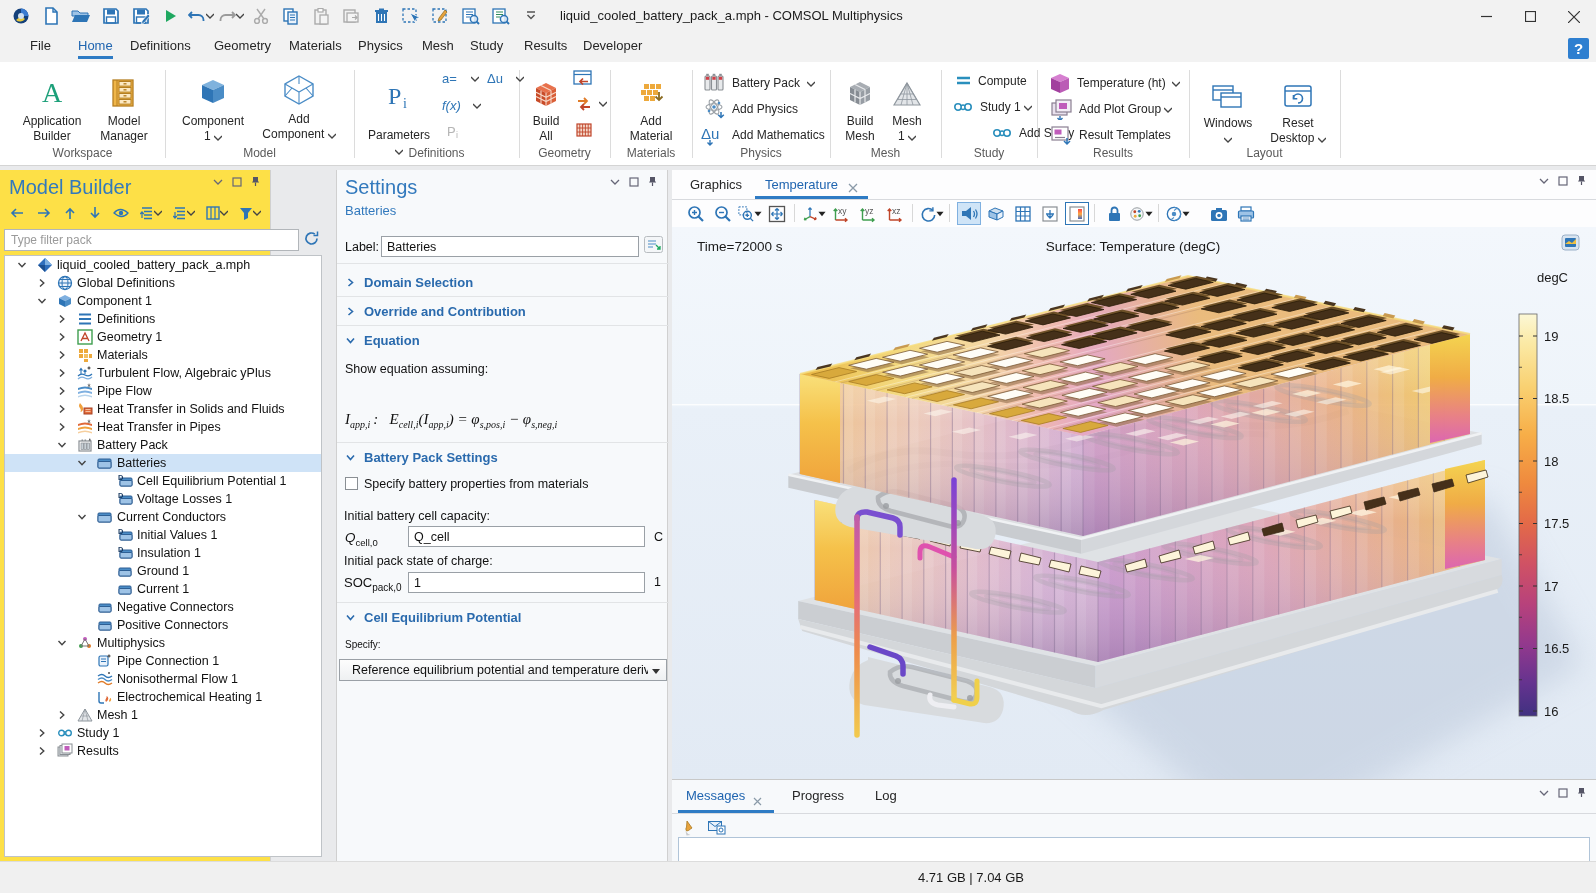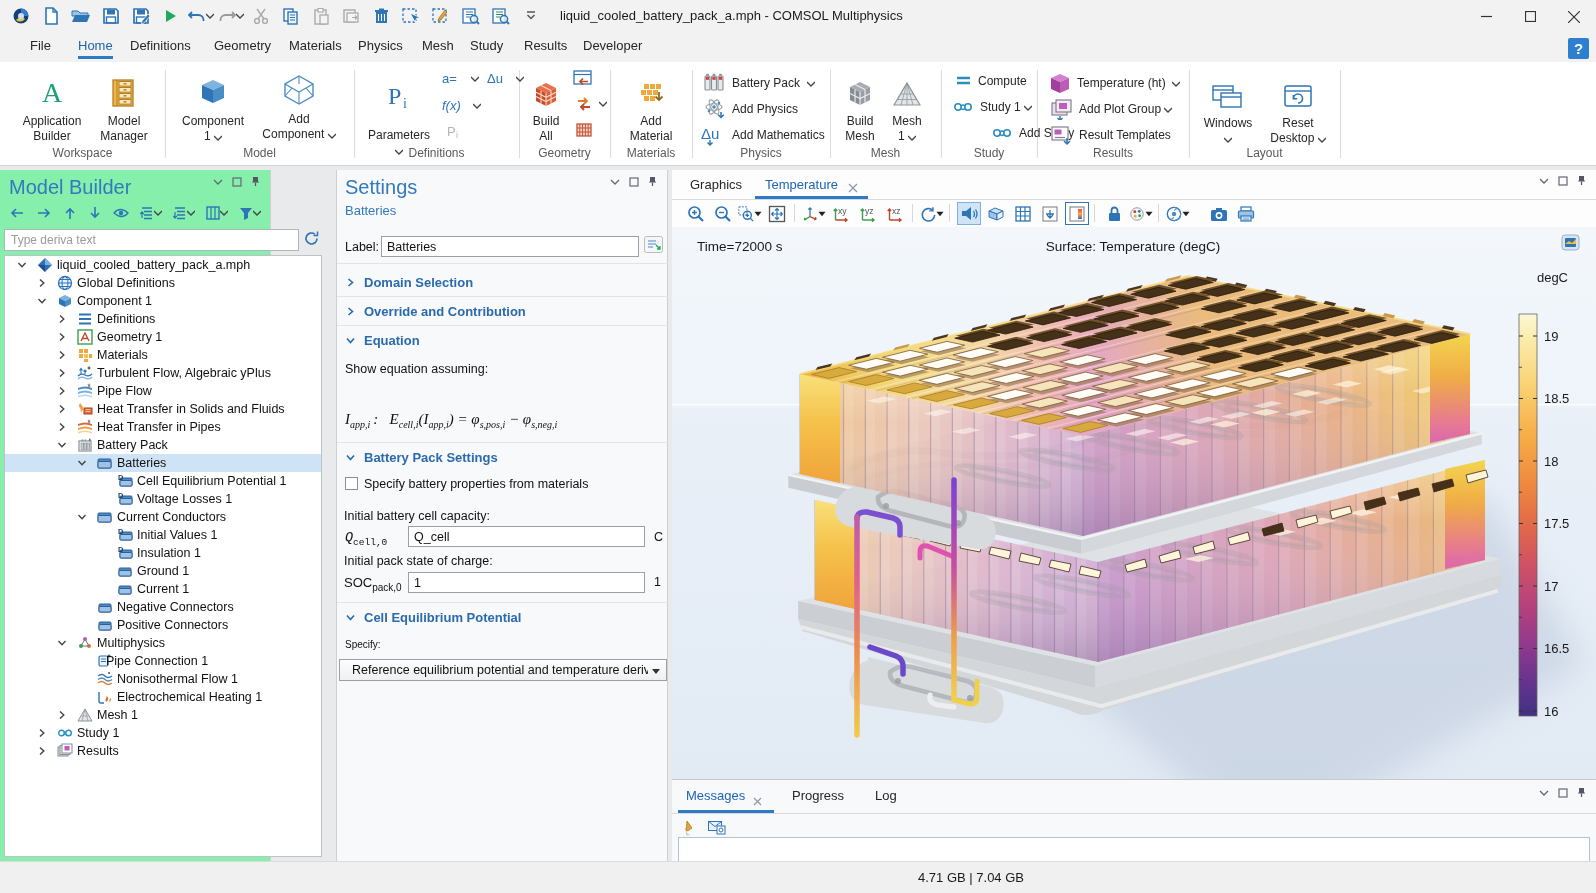--- a/index.html
+++ b/index.html
@@ -12,21 +12,21 @@
 .menu-item{position:absolute;top:5px;font-size:13px;color:#262626;}
 .menu-item.active{color:#2065b0;border-bottom:3px solid #2e7bc4;padding-bottom:3px;}
 #helpbtn{position:absolute;right:7px;top:38px;width:21px;height:21px;background:#2e7fd0;color:#fff;font-size:15px;font-weight:bold;display:flex;align-items:center;justify-content:center;border-radius:2px;}
 #ribbon{position:absolute;left:0;top:62px;width:1596px;height:104px;background:#ffffff;border-bottom:1px solid #d4d4d4;}
 .rsep{position:absolute;top:8px;width:1px;height:88px;background:#dcdcdc;}
 .rlabel{position:absolute;bottom:5px;width:100%;text-align:center;font-size:12px;color:#5a5a5a;}
 .rbig{position:absolute;text-align:center;font-size:12px;color:#262626;line-height:15px;}
 .rsmall{position:absolute;font-size:12px;color:#262626;display:flex;align-items:center;gap:5px;white-space:nowrap;}
 #main{position:absolute;left:0;top:167px;width:1596px;height:694px;background:#e9eaec;}
 .panel-title{font-size:20px;color:#3279bd;}
-#mb-panel{position:absolute;left:0px;top:3px;width:271px;height:691px;background:#86efac;border-right:1px solid #d0d0d0;}
+#mb-panel{position:absolute;left:0px;top:3px;width:271px;height:691px;background:#fde047;border-right:1px solid #d0d0d0;}
 #set-panel{position:absolute;left:336px;top:3px;width:332px;height:691px;background:#f7f9fb;border-right:1px solid #d0d0d0;border-left:1px solid #d0d0d0;}
 #gfx-panel{position:absolute;left:672px;top:3px;width:924px;height:609px;background:#fdfdfe;}
 #msg-panel{position:absolute;left:672px;top:612px;width:924px;height:82px;background:#f7f9fb;border-top:1px solid #c8c8c8;}
 .pctl{position:absolute;top:6px;display:flex;gap:9px;align-items:center;}
 .tree-box{position:absolute;left:4px;top:85px;width:318px;height:602px;background:#ffffff;border:1px solid #bfc3c7;overflow:hidden;}
 .trow{position:relative;height:18px;white-space:nowrap;font-size:12.5px;color:#111;display:flex;align-items:center;}
 .trow.sel{background:#cfe3f7;}
 .tarrow{position:absolute;top:3px;width:10px;height:10px;}
 .ticon{position:absolute;top:1px;width:16px;height:16px;}
 .ttext{position:absolute;top:2px;}
@@ -578,21 +578,21 @@
         </span>
         <span style="display:inline-flex;align-items:center;margin-right:11px">
           <svg width="14" height="14" viewBox="0 0 14 14">
             <path d="M1 2 h12 L9 7 v5 l-4 2 V7 z" fill="#2e75b6"></path>
           </svg>
           <svg width="8" height="6" viewBox="0 0 8 6">
             <path d="M0 1 L4 5 8 1" fill="none" stroke="#444" stroke-width="1.3"></path>
           </svg>
         </span>
       </div>
- <div id="filterbox">Type deriva text</div>
+ <div id="filterbox">Type filter pack</div>
  <div style="position:absolute;left:303px;top:60px"><svg width="17" height="17">
           <path d="M14 8.5 a5.5 5.5 0 1 1 -2.2-4.4" fill="none" stroke="#2e75b6" stroke-width="1.7"></path>
           <path d="M14.5 1.5 v4 h-4" fill="none" stroke="#2e75b6" stroke-width="1.5"></path>
         </svg></div>
  <div class="tree-box">
         <div style="padding-top:0px">
           <div class="trow">
             <span class="tarrow" style="left:12px"><svg width="10" height="10">
                 <path d="M1.5 3 L5 6.8 8.5 3" fill="none" stroke="#444" stroke-width="1.4"></path>
               </svg></span>
@@ -820,21 +820,21 @@
               </svg></span>
             <span class="ttext" style="left:92px">Multiphysics</span>
           </div>
           <div class="trow">
             <span class="tarrow" style="left:72px"></span>
             <span class="ticon" style="left:92px"><svg width="16" height="16" viewBox="0 0 16 16">
                 <rect x="2" y="3" width="9" height="10" rx="1.5" fill="#eaf2fb" stroke="#2e75b6" stroke-width="1.2"></rect>
                 <path d="M4 6 h5 M4 8.5 h5" stroke="#2e75b6"></path>
                 <path d="M11 2 l2 2 m0-2 l-2 2 m1-2.8 v3.6 m-1.8-1.8 h3.6" stroke="#555" stroke-width=".8"></path>
               </svg></span>
-            <span class="ttext" style="left:101px">Pipe Connection 1</span>
+            <span class="ttext" style="left:112px">Pipe Connection 1</span>
           </div>
           <div class="trow">
             <span class="tarrow" style="left:72px"></span>
             <span class="ticon" style="left:92px"><svg width="16" height="16" viewBox="0 0 16 16">
                 <path d="M1 5 Q5 2 8 5 T15 5" stroke="#2e75b6" fill="none" stroke-width="1.4"></path>
                 <path d="M1 8.5 Q5 5.5 8 8.5 T15 8.5" stroke="#4a8cc6" fill="none" stroke-width="1.4"></path>
                 <path d="M1 12 Q5 9 8 12 T15 12" stroke="#e07b28" fill="none" stroke-width="1.4"></path>
                 <path d="M11 1 l2 2 m0-2 l-2 2" stroke="#555" stroke-width=".8"></path>
               </svg></span>
             <span class="ttext" style="left:112px">Nonisothermal Flow 1</span>
@@ -933,21 +933,21 @@
  <div class="sec-sep" style="position:absolute;left:0px;top:272px;width:332px"></div>
  <div class="sec-hdr" style="position:absolute;left:8px;top:280px">
         <svg width="11" height="11">
           <path d="M2 3.5 L5.5 7.5 9 3.5" fill="none" stroke="#2a6aad" stroke-width="1.6"></path>
         </svg>
         <span>Battery Pack Settings</span>
       </div>
  <div style="position:absolute;left:8px;top:307px;width:13px;height:13px;background:#fff;border:1px solid #8a8f94"></div>
  <div style="position:absolute;left:27px;top:307px;font-size:12.5px;color:#111">Specify battery properties from materials</div>
  <div style="position:absolute;left:7px;top:339px;font-size:12.5px;color:#111">Initial battery cell capacity:</div>
- <div style="position:absolute;left:8px;top:360px;font-size:13.5px;color:#111;font-family:Liberation Mono, monospace"><i>Q</i><sub style="font-size:9.5px">cell,0</sub></div>
+ <div style="position:absolute;left:8px;top:360px;font-size:13.5px;color:#111;font-family:Liberation Sans, sans-serif"><i>Q</i><sub style="font-size:9.5px">cell,0</sub></div>
  <div class="tfield" style="position:absolute;left:71px;top:356px;width:237px">Q_cell</div>
  <div style="position:absolute;left:317px;top:360px;font-size:12.5px;color:#111">C</div>
  <div style="position:absolute;left:7px;top:384px;font-size:12.5px;color:#111">Initial pack state of charge:</div>
  <div style="position:absolute;left:7px;top:405px;font-size:13px;color:#111">SOC<sub style="font-size:10px">pack,0</sub></div>
  <div class="tfield" style="position:absolute;left:71px;top:402px;width:237px">1</div>
  <div style="position:absolute;left:317px;top:405px;font-size:12.5px;color:#111">1</div>
  <div class="sec-sep" style="position:absolute;left:0px;top:432px;width:332px"></div>
  <div class="sec-hdr" style="position:absolute;left:8px;top:440px">
         <svg width="11" height="11">
           <path d="M2 3.5 L5.5 7.5 9 3.5" fill="none" stroke="#2a6aad" stroke-width="1.6"></path>

